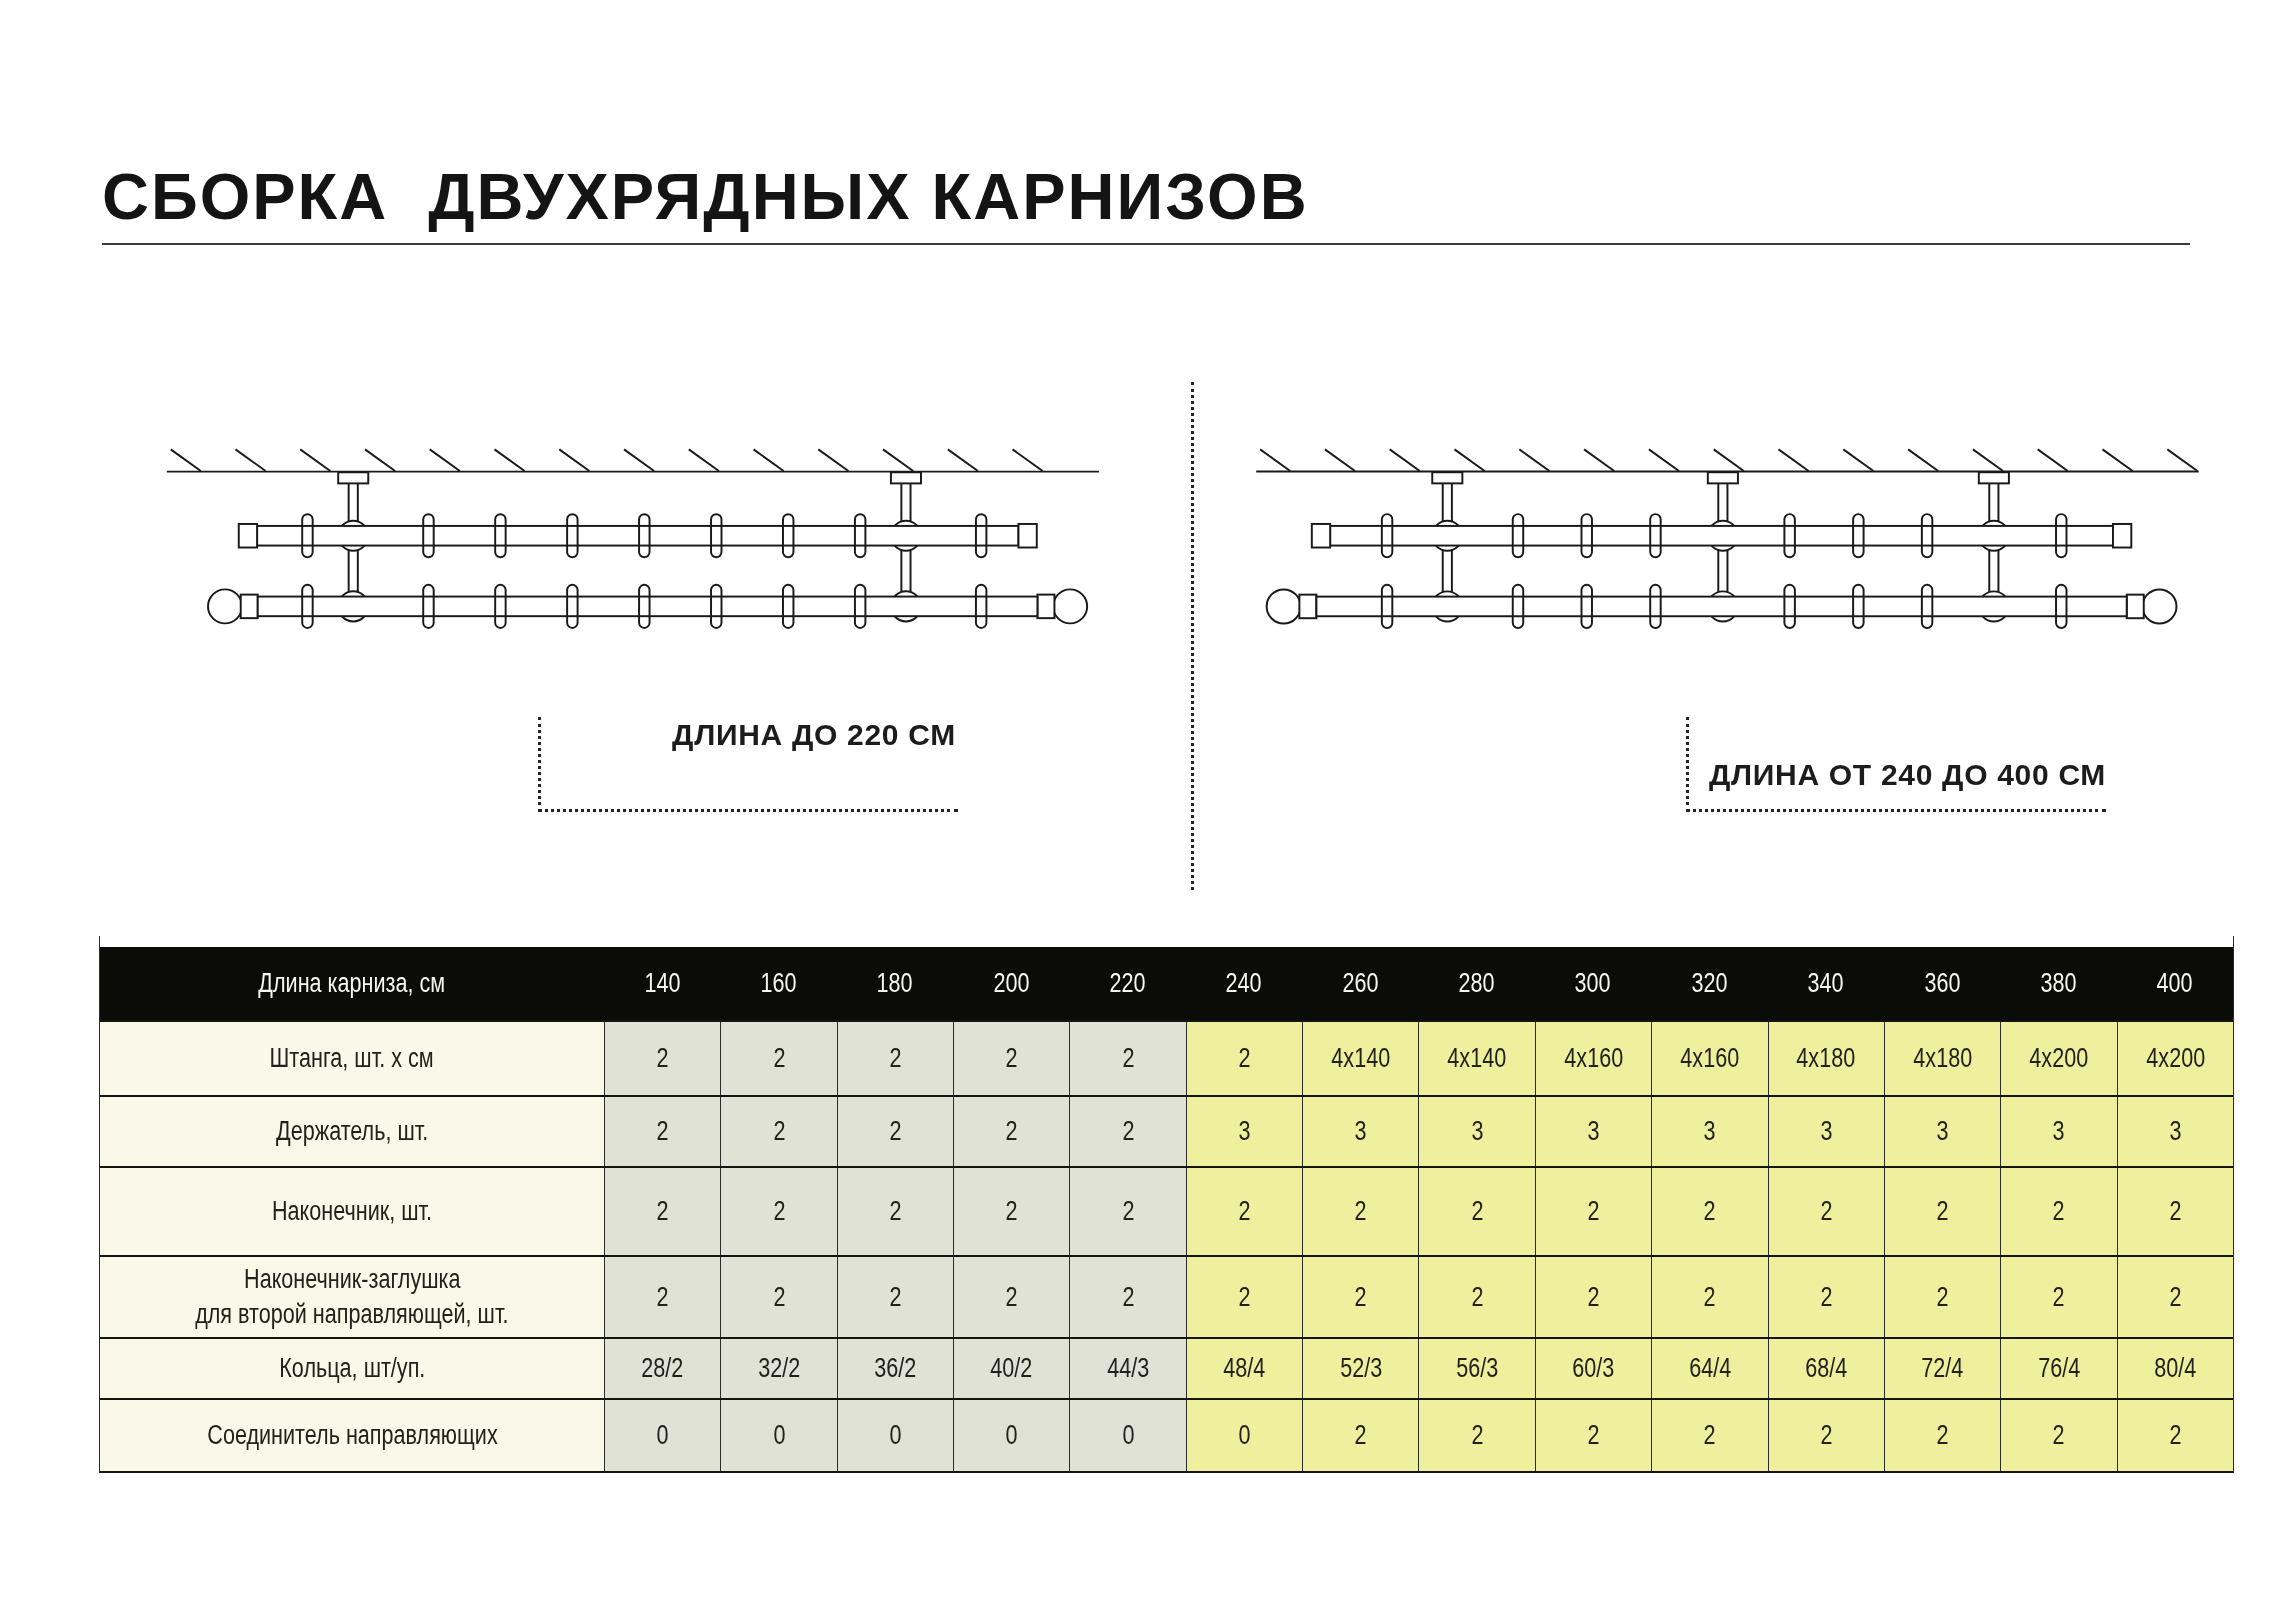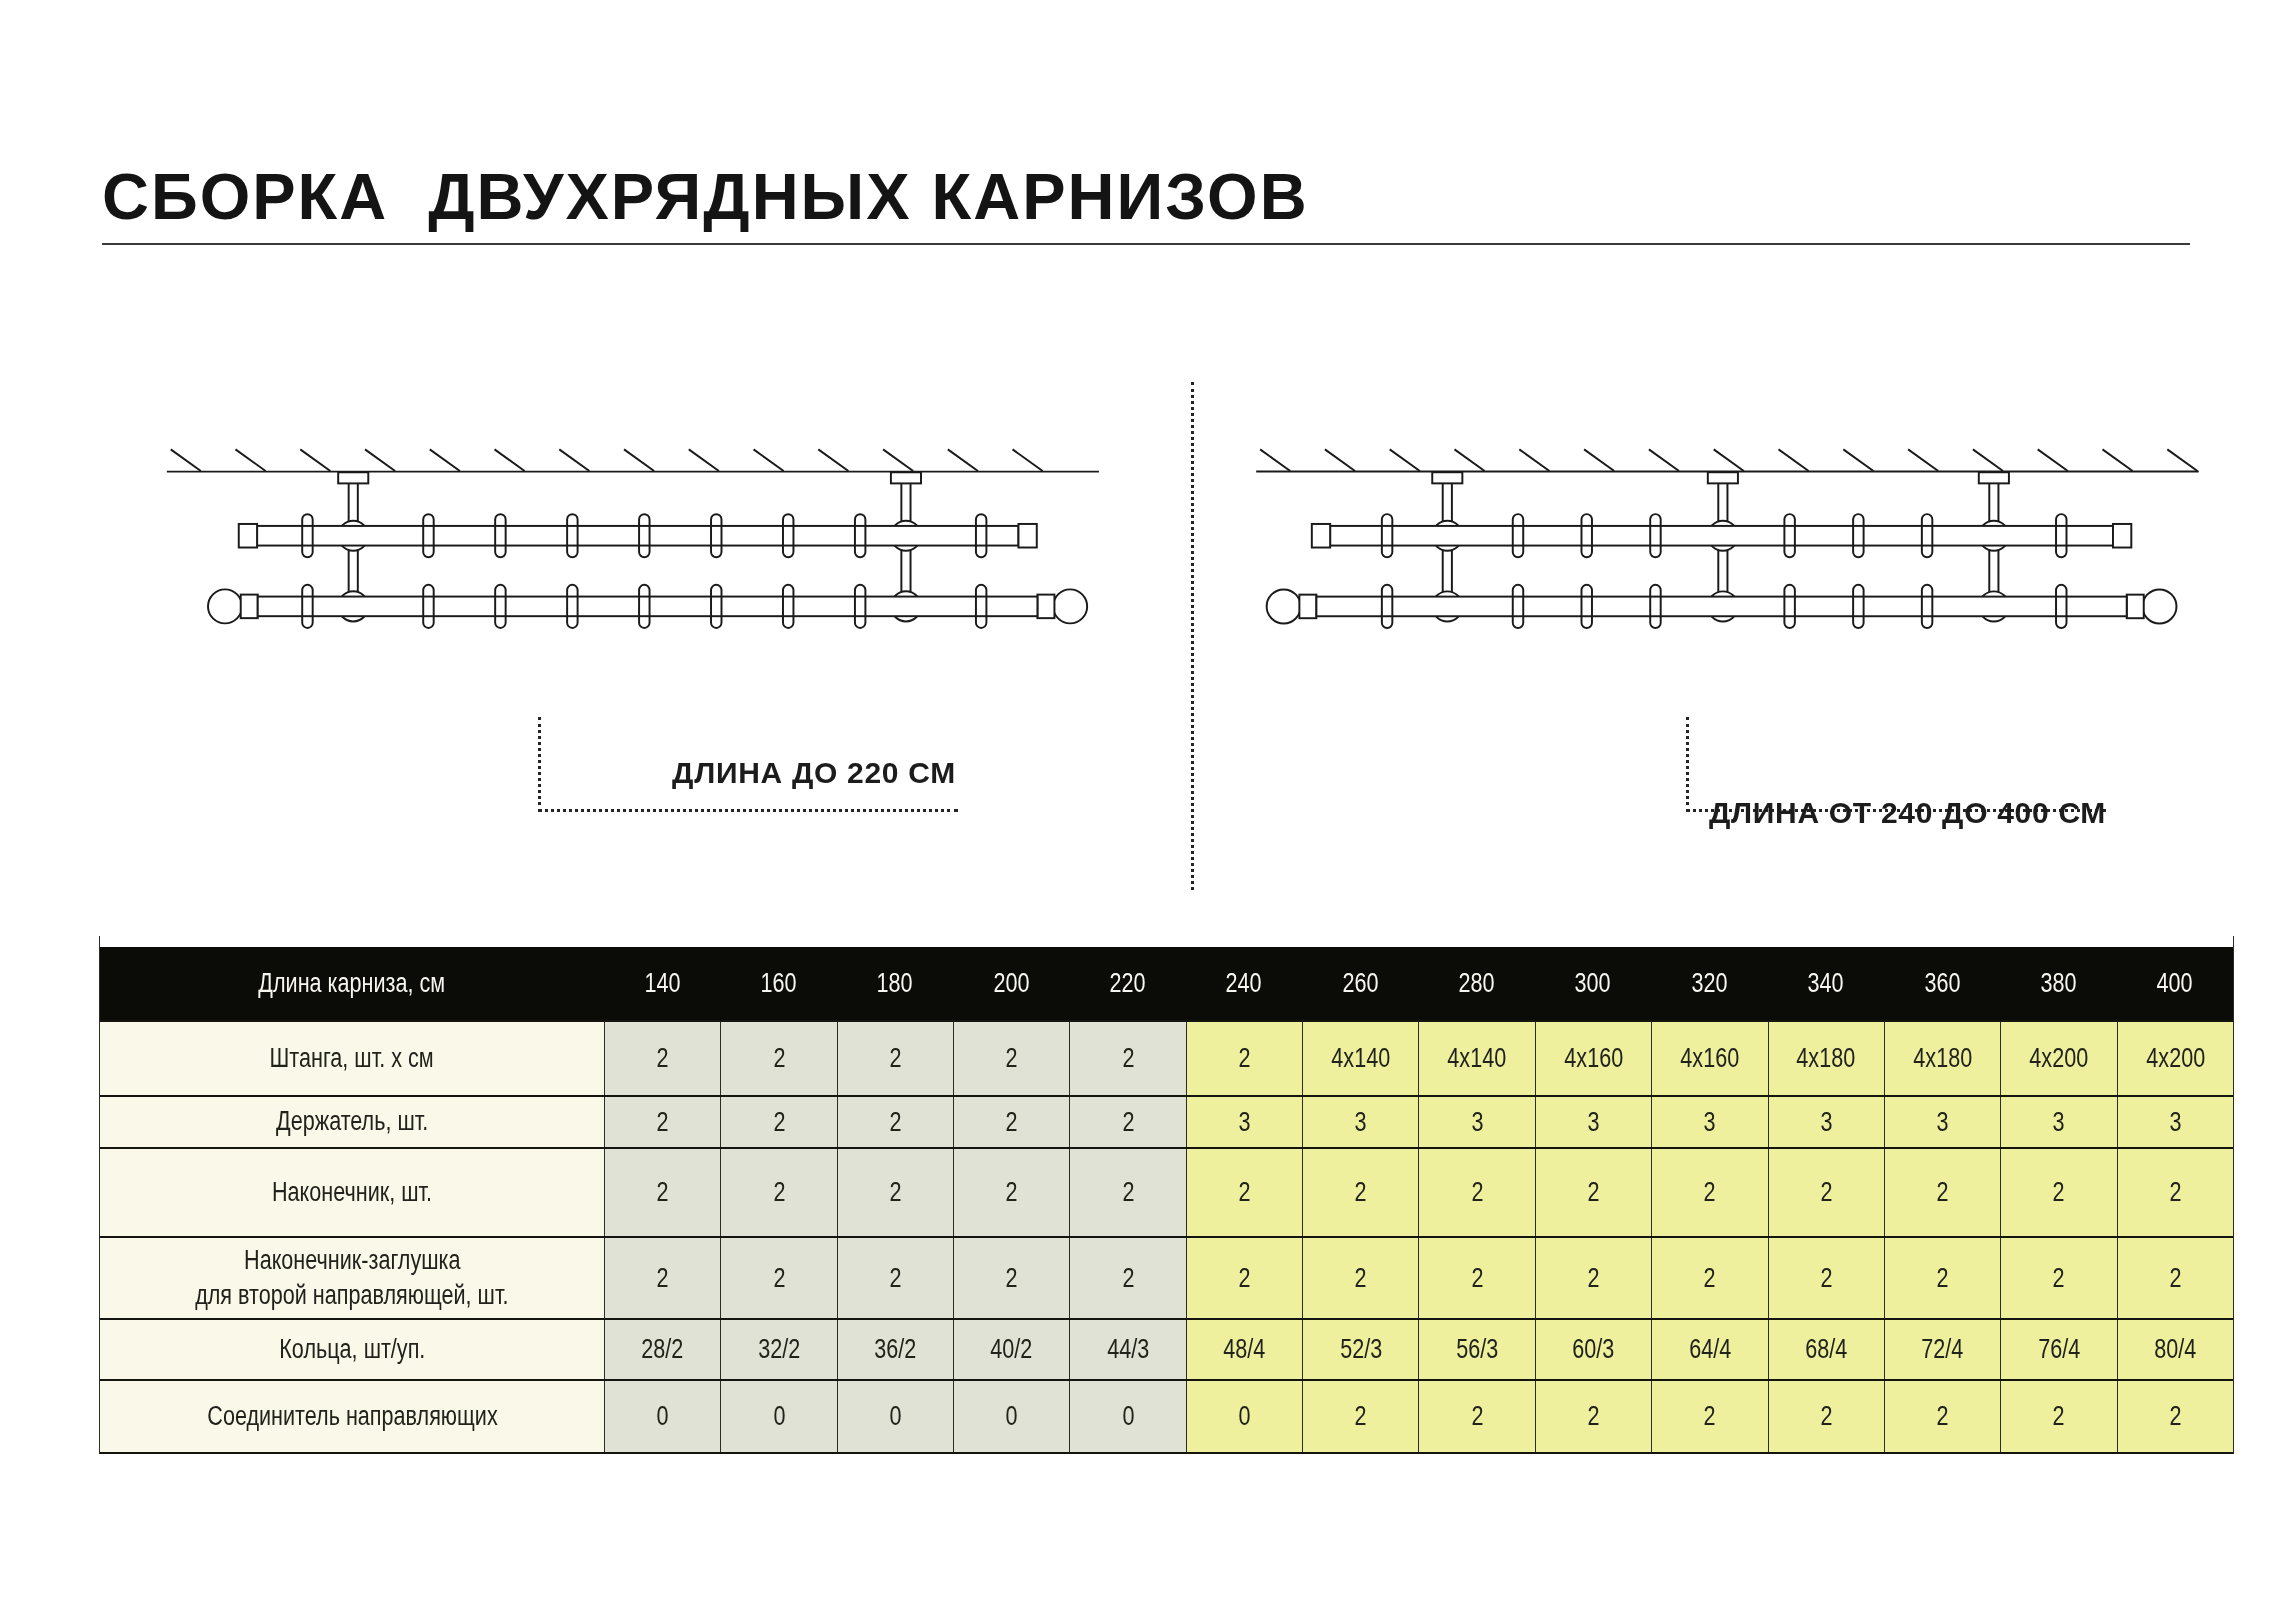--- a/index.html
+++ b/index.html
@@ -20,21 +20,21 @@
   #diagLeft{left:157px;top:393px;}
   #diagRight{left:1230px;top:393px;}
 
   .vdivider{position:absolute;left:1191px;top:382px;height:508px;width:0;
             border-left:3.9px dotted #242424;}
 
   .bracket{position:absolute;border-left:3.9px dotted #242424;border-bottom:3.9px dotted #242424;}
   #bracketL{left:538px;top:717px;width:420px;height:95px;}
   #bracketR{left:1686px;top:717px;width:420px;height:95px;}
 
-  .caption{position:absolute;top:756px;font-size:30px;font-weight:bold;color:#1c1c1c;
+  .caption{position:absolute;top:718px;font-size:30px;font-weight:bold;color:#1c1c1c;
            letter-spacing:0.7px;text-align:center;white-space:nowrap;}
   #capL{left:667px;width:294px;}
   #capR{left:1708px;width:399px;margin-top:40px;}
 
   .ptable{position:absolute;left:99px;top:936px;width:2135px;
           border-left:1.3px solid #2b2b28;border-right:1.3px solid #2b2b28;}
   .trow{display:grid;grid-template-columns:504px repeat(14,1fr);
         border-bottom:2px solid #15150f;}
   .head{background:var(--header-bg);margin-top:11px;}
   .th,.td{display:flex;align-items:center;justify-content:center;overflow:hidden;}
@@ -257,21 +257,21 @@
         <div class="td val long">
           <span class="tx">4x180</span>
         </div>
         <div class="td val long">
           <span class="tx">4x200</span>
         </div>
         <div class="td val long">
           <span class="tx">4x200</span>
         </div>
       </div>
-      <div class="trow" style="height: 52px;">
+      <div class="trow" style="height: 71px;">
         <div class="td lbl">
           <div class="tx">Держатель, шт.</div>
         </div>
         <div class="td val short">
           <span class="tx">2</span>
         </div>
         <div class="td val short">
           <span class="tx">2</span>
         </div>
         <div class="td val short">

